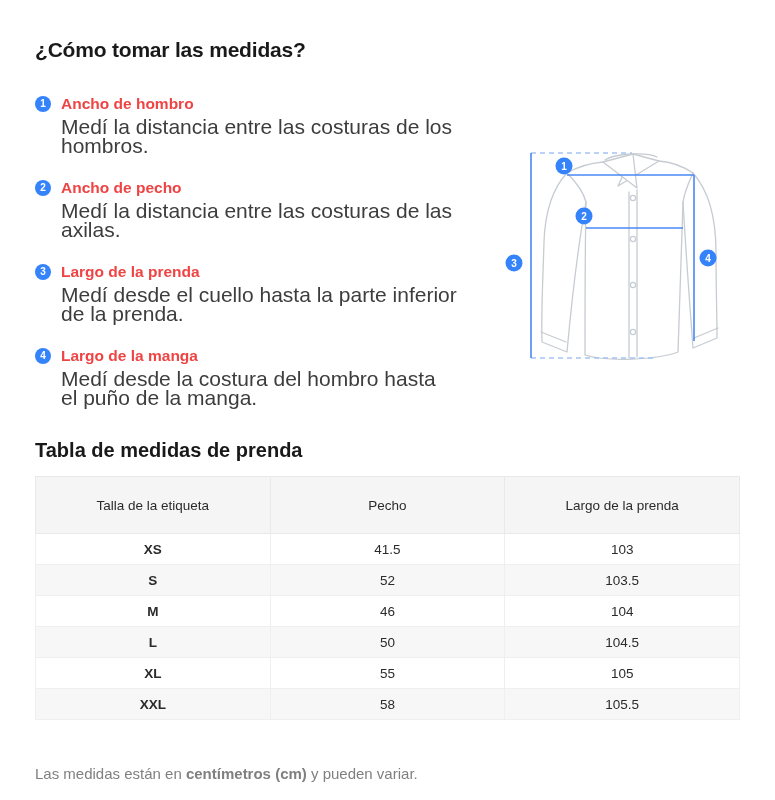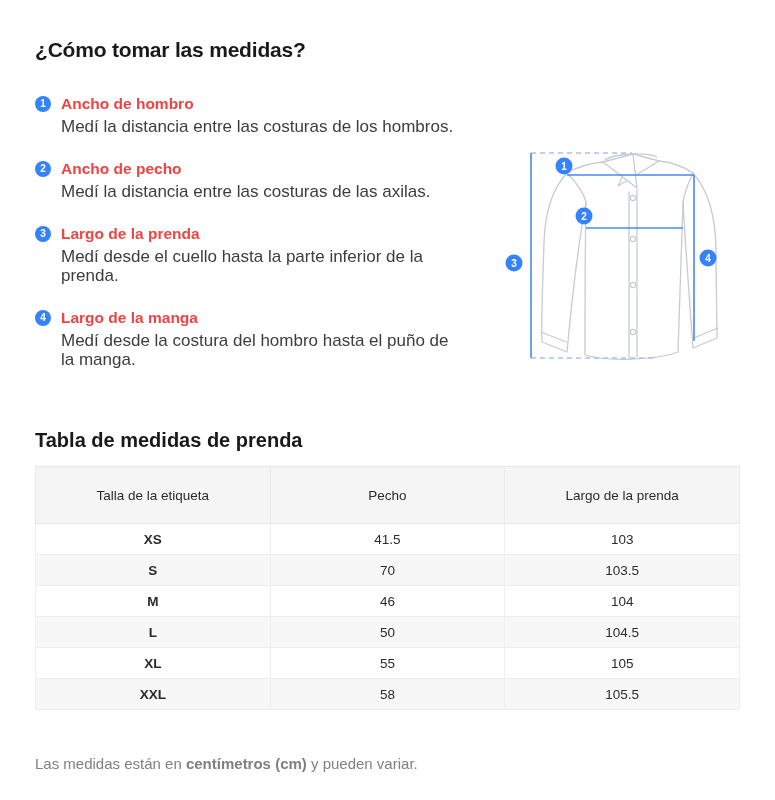--- a/index.html
+++ b/index.html
@@ -23,21 +23,21 @@
   .step { margin-bottom: 24px; }
   .step-head { display: flex; align-items: center; gap: 10px; }
   .badge {
     width: 16px; height: 16px; border-radius: 50%;
     background: var(--accent, #3483fa); color: #fff;
     font-size: 10px; font-weight: 700; line-height: 16px;
     text-align: center; flex: none;
   }
   .step-title { font-size: 15.5px; font-weight: 700; color: #ef4444; }
   .step-desc {
-    margin: 4px 0 0 26px; font-size: 17px; color: #3d3d3d;
+    margin: 4px 0 0 26px; font-size: 21px; color: #3d3d3d;
     line-height: 19px;
   }
 
   .diagram { position: absolute; top: 45px; right: -5px; width: 250px; height: 240px; }
   .marker-circle { fill: var(--accent, #3483fa); }
   .marker-label { fill: #ffffff; font-size: 10px; font-weight: 700; font-family: "Liberation Sans", sans-serif; }
 
   h2.table-title {
     font-size: 20px; font-weight: 700; color: #191919;
     margin: 32px 0 14px 0;
@@ -184,21 +184,21 @@
       </tr>
     </thead>
     <tbody>
       <tr>
         <td class="size-cell">XS</td>
         <td>41.5</td>
         <td>103</td>
       </tr>
       <tr>
         <td class="size-cell">S</td>
-        <td>70</td>
+        <td>52</td>
         <td>103.5</td>
       </tr>
       <tr>
         <td class="size-cell">M</td>
         <td>46</td>
         <td>104</td>
       </tr>
       <tr>
         <td class="size-cell">L</td>
         <td>50</td>

